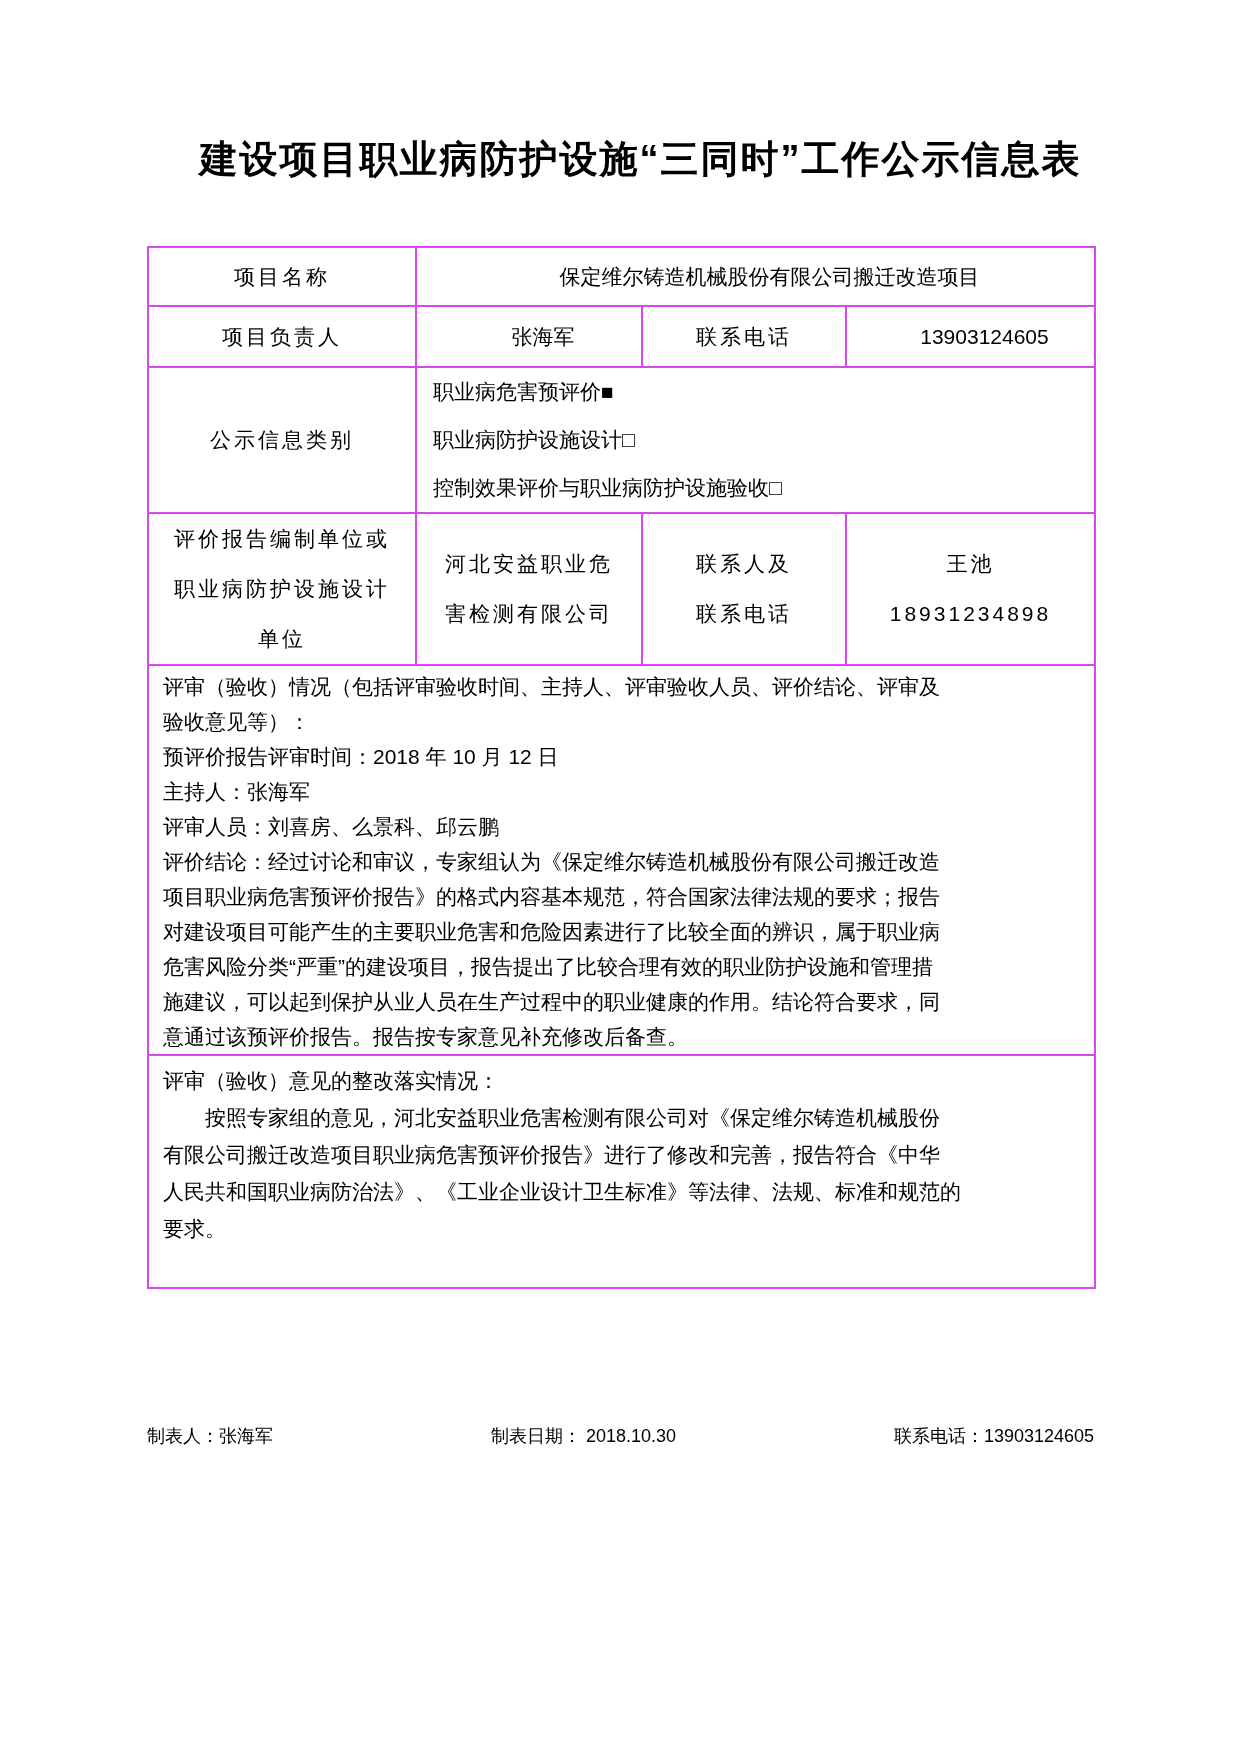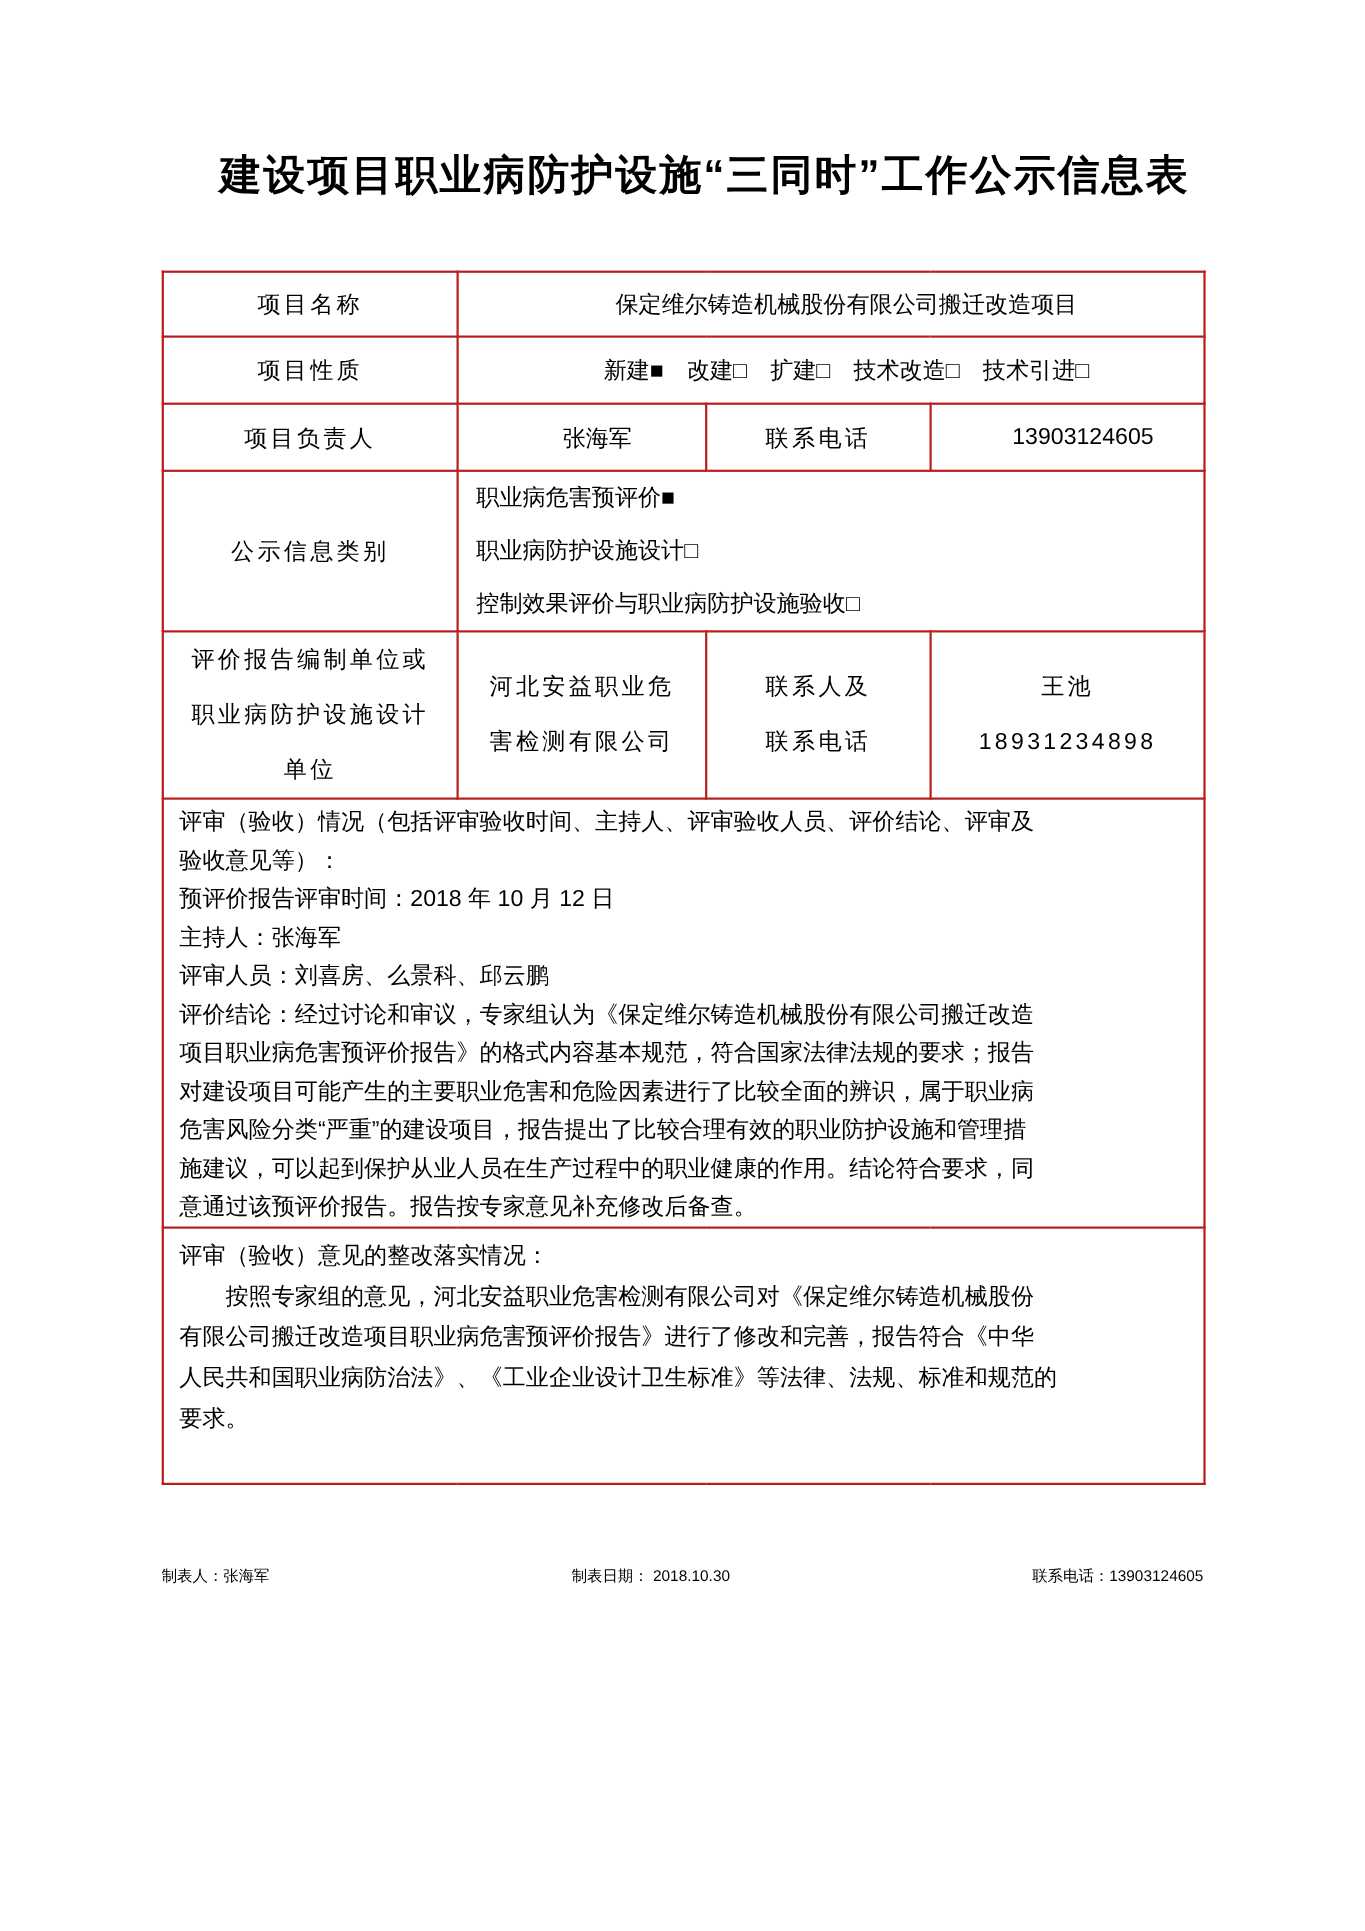--- a/index.html
+++ b/index.html
@@ -24,21 +24,21 @@
   }
   table.doc-table {
     position: absolute;
     left: 147px;
     top: 246px;
     width: 947px;
     border-collapse: collapse;
     table-layout: fixed;
   }
   table.doc-table td {
-    border: 2px solid #b91c1c;
+    border: 2px solid #d946ef;
     font-size: 21px;
     overflow: hidden;
   }
   .r1 { height: 59px; }
   .r2, .r3, .r4 { height: 61px; }
   .r5 { height: 144px; }
   .r6 { height: 151px; }
   .r7 { height: 387px; }
   .r8 { height: 233px; }
   td.lbl {
@@ -72,21 +72,21 @@
     border-radius: 25px;
   }
   td.para.loose { line-height: 37px; padding-top: 6px; }
   .footer {
     position: absolute;
     left: 147px;
     top: 1424px;
     width: 947px;
     display: flex;
     justify-content: space-between;
-    font-size: 14px;
+    font-size: 18px;
   }
 </style>
 </head>
 <body>
 
 <div class="page-title">建设项目职业病防护设施“三同时”工作公示信息表</div>
 
 <table class="doc-table">
   <colgroup>
     <col style="width:268px">
@@ -95,24 +95,20 @@
     <col style="width:249px">
   </colgroup>
 
   <tbody>
       <tr class="r1">
     <td class="lbl">项目名称</td>
     <td class="val" colspan="3">保定维尔铸造机械股份有限公司搬迁改造项目</td>
   </tr>
 
 
-  <tr class="r3">
-    <td class="lbl">项目性质</td>
-    <td class="val" colspan="3">新建■　改建□　扩建□　技术改造□　技术引进□</td>
-  </tr>
 
   <tr class="r4">
     <td class="lbl">项目负责人</td>
     <td class="val">张海军</td>
     <td class="lbl">联系电话</td>
     <td class="val">13903124605</td>
   </tr>
 
   <tr class="r5">
     <td class="lbl">公示信息类别</td>

